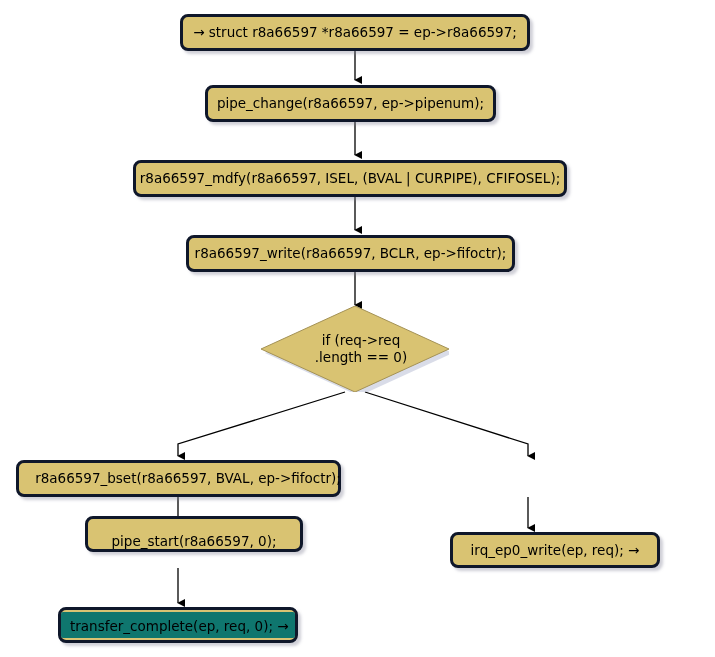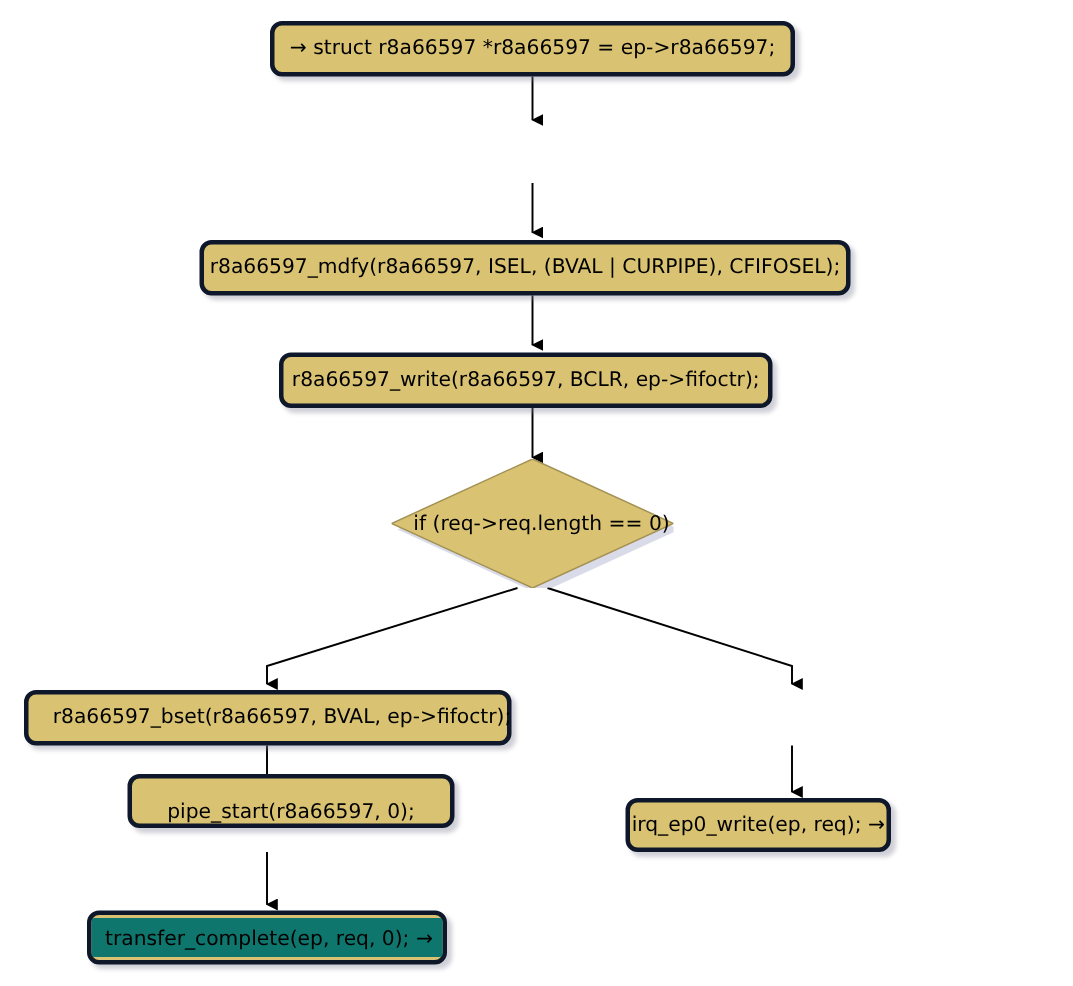--- a/index.html
+++ b/index.html
@@ -85,21 +85,21 @@
     left: 0; top: 0;
     width: 100%;
     height: 100%;
   }
   .diamond-label {
     position: absolute;
     left: 0; top: 0;
     width: 100%;
     height: 100%;
     display: flex;
-    flex-direction: row;
+    flex-direction: column;
     align-items: center;
     justify-content: center;
     color: #000;
     font-size: 13.5px;
     line-height: 17px;
     text-align: center;
     padding-left: 12px;
     box-sizing: border-box;
   }
 </style>
@@ -133,20 +133,23 @@
       <line x1="178" y1="568" x2="178" y2="603" marker-end="url(#arrowhead)"></line>
 
       <line x1="528" y1="497" x2="528" y2="528" marker-end="url(#arrowhead)"></line>
     </g>
   </svg>
 
   <div class="node box" style="left:180px; top:14px; width:350px; height:37px;">
     <span class="txt">→ struct r8a66597 *r8a66597 = ep-&gt;r8a66597;</span>
   </div>
 
+  <div class="node box" style="left:205px; top:85px; width:291px; height:37px;">
+    <span class="txt">pipe_change(r8a66597, ep-&gt;pipenum);</span>
+  </div>
 
   <div class="node box" style="left:133px; top:160px; width:434px; height:37px;">
     <span class="txt">r8a66597_mdfy(r8a66597, ISEL, (BVAL | CURPIPE), CFIFOSEL);</span>
   </div>
 
   <div class="node box" style="left:186px; top:235px; width:329px; height:37px;">
     <span class="txt">r8a66597_write(r8a66597, BCLR, ep-&gt;fifoctr);</span>
   </div>
 
   <div class="diamond-wrap" style="left:261px; top:306px; width:188px; height:86px;">
@@ -162,21 +165,21 @@
 
   <div class="node box" style="left:16px; top:460px; width:325px; height:37px;padding-left:28px;">
     <span class="txt">r8a66597_bset(r8a66597, BVAL, ep-&gt;fifoctr);</span>
   </div>
 
 
   <div class="node box" style="left:85px; top:516px; width:218px; height:36px;align-items:flex-end;">
     <span class="txt">pipe_start(r8a66597, 0);</span>
   </div>
 
-  <div class="node box" style="left:417px; top:532px; width:177px; height:36px;text-align:right;">
+  <div class="node box" style="left:450px; top:532px; width:210px; height:36px;text-align:right;">
     <span class="txt">irq_ep0_write(ep, req); →</span>
   </div>
 
   <div class="node box selected" style="left:58px; top:607px; width:240px; height:36px;">
     <span class="txt">transfer_complete(ep, req, 0); →</span>
   </div>
 
 </div>
 
 </body></html>

